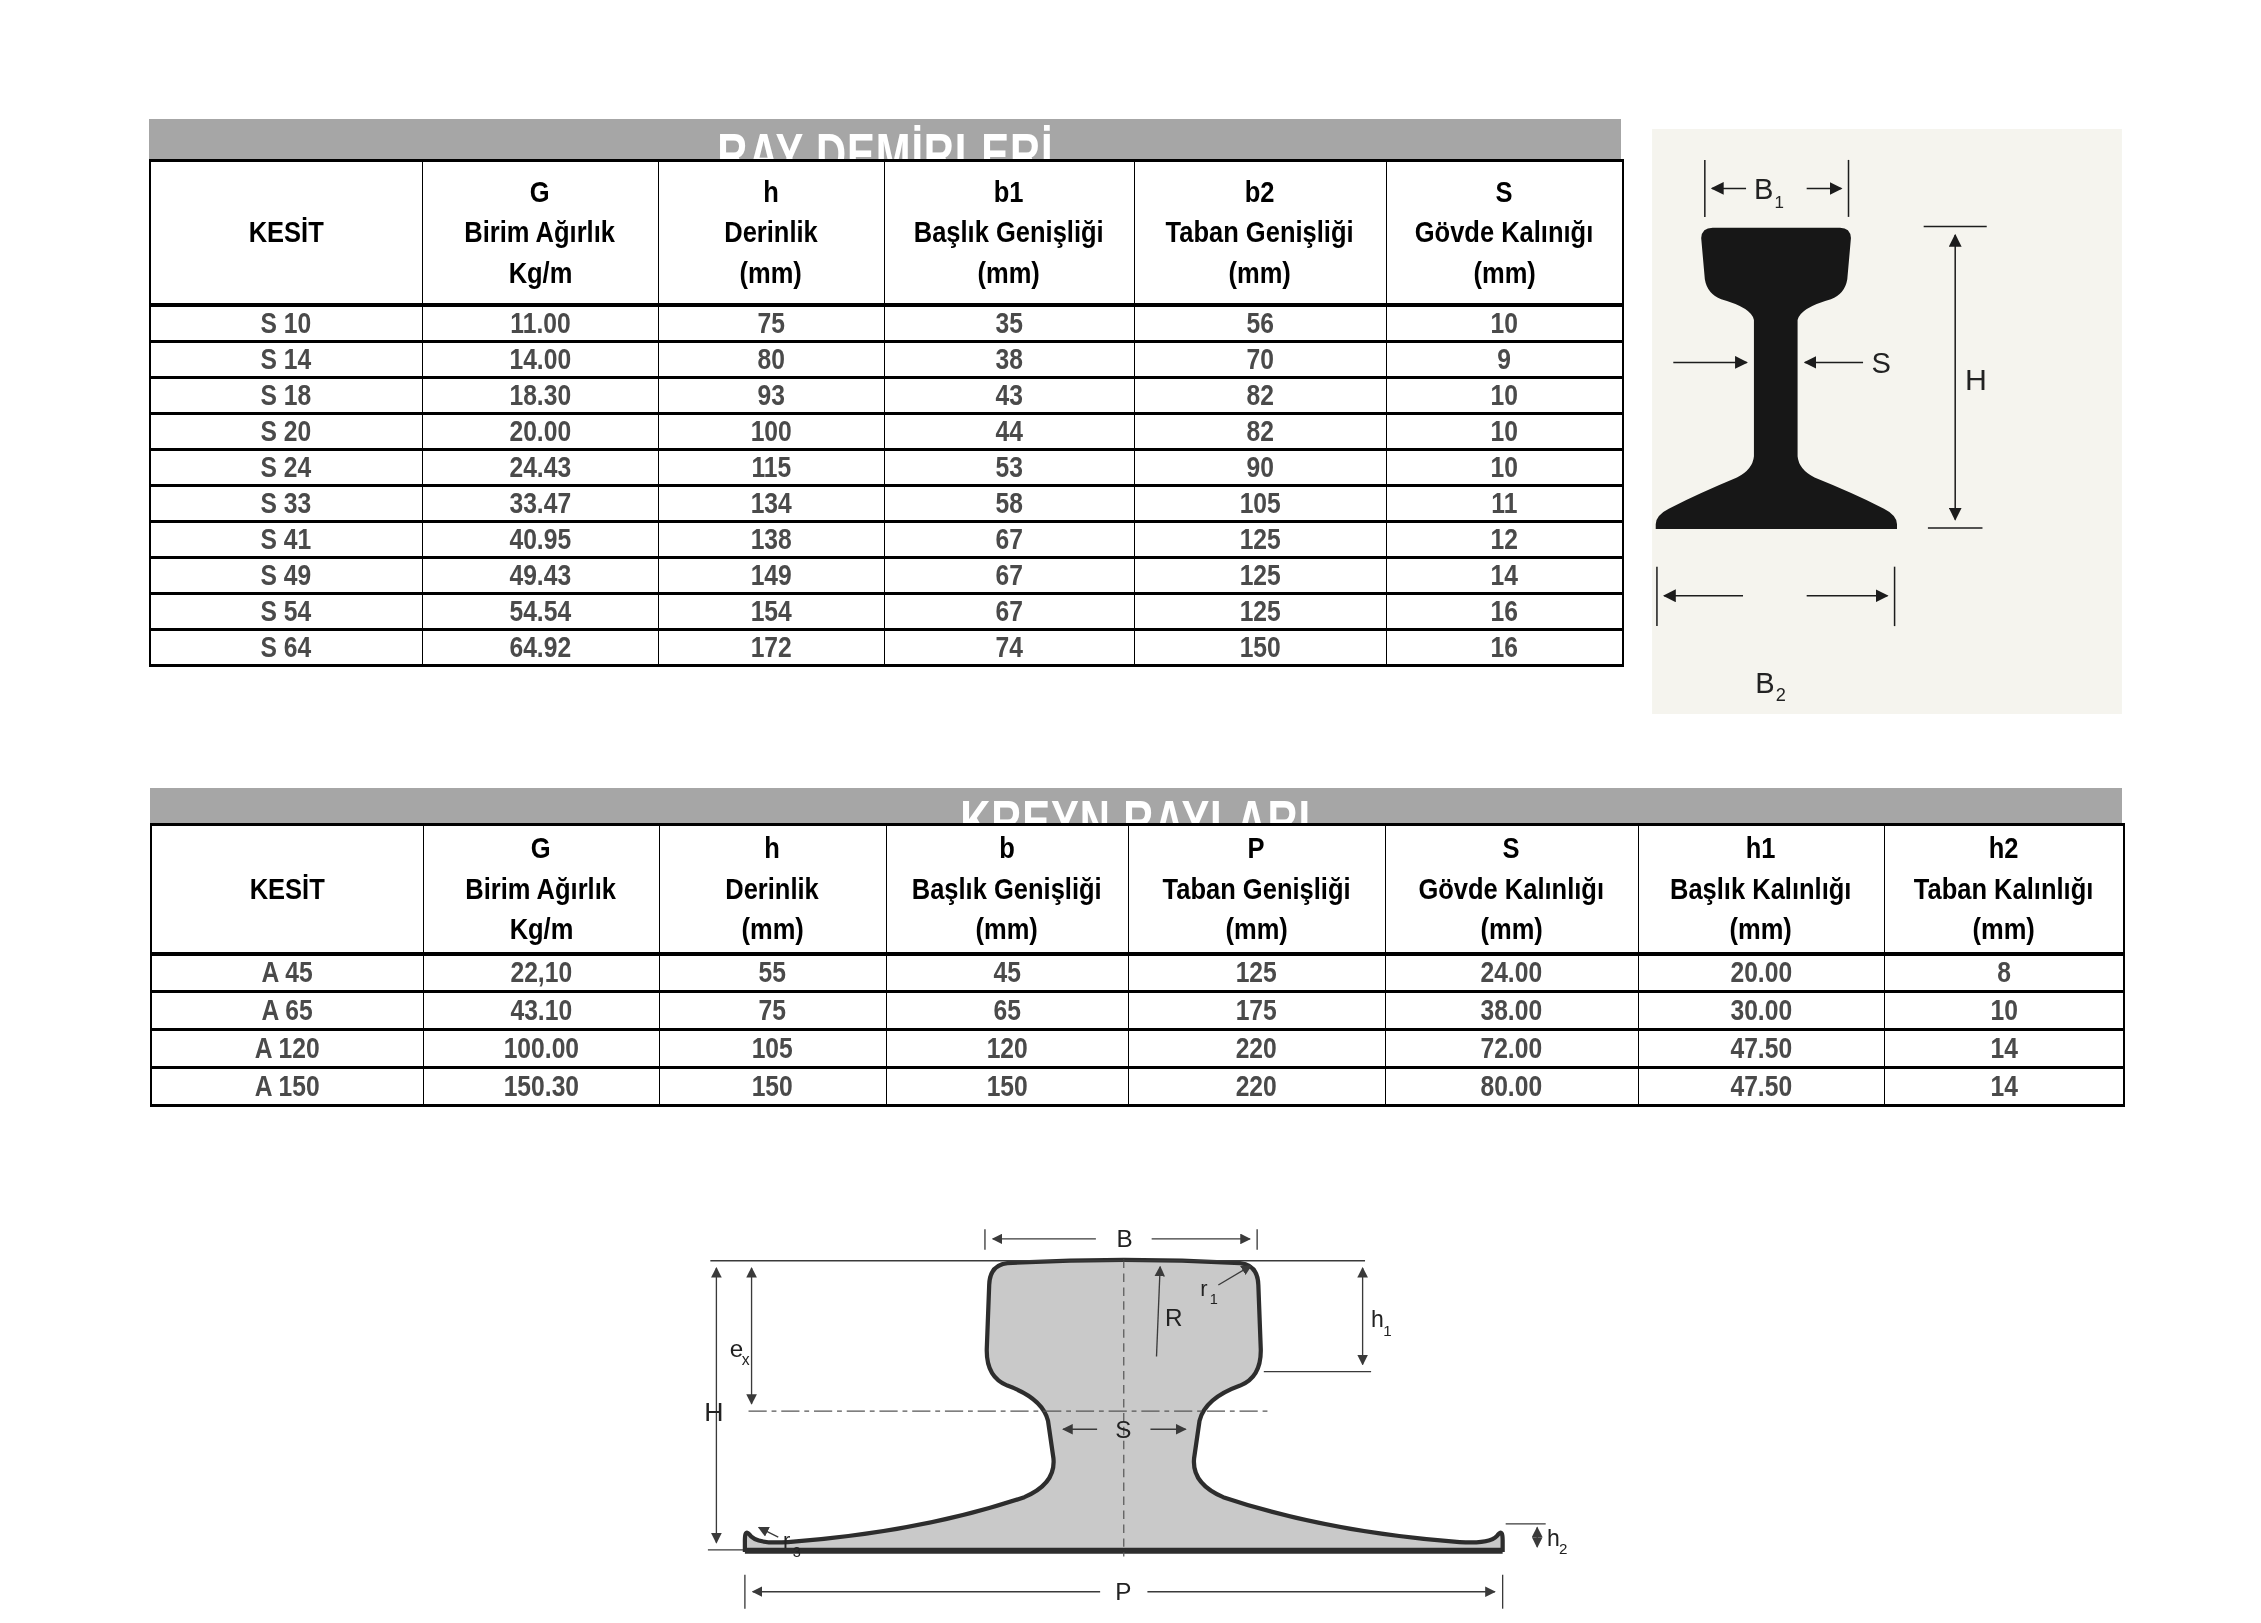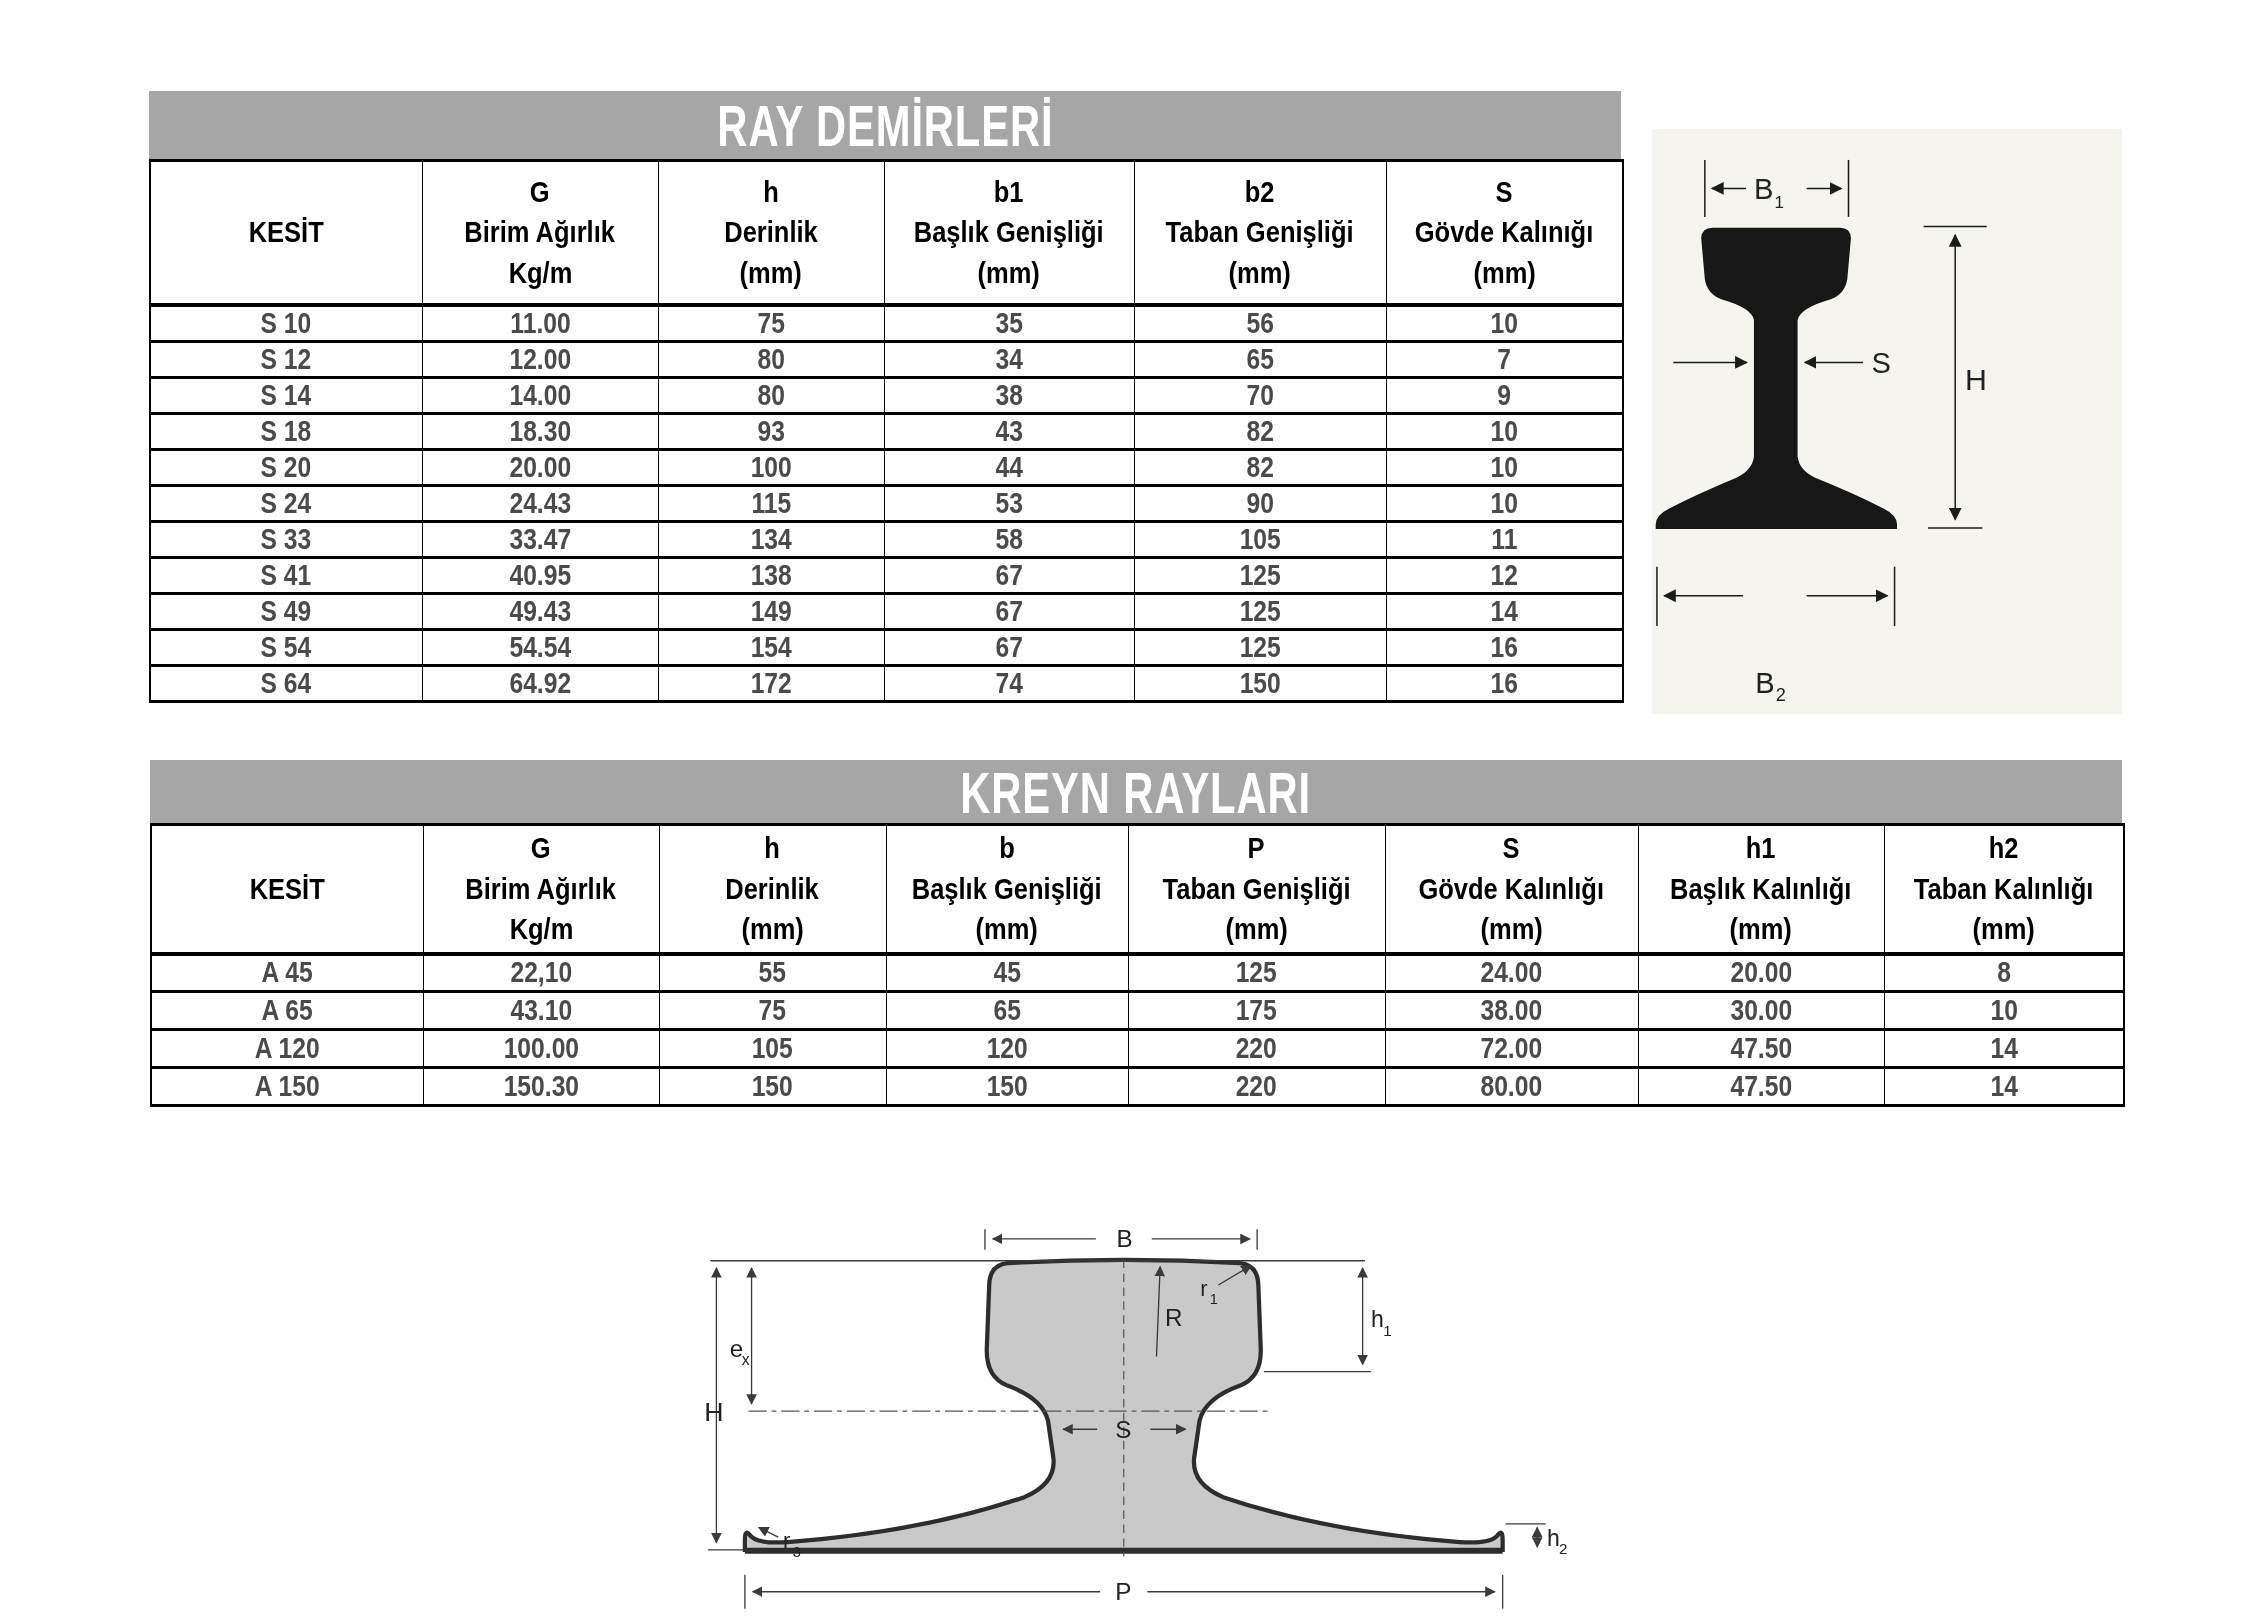--- a/index.html
+++ b/index.html
@@ -1,20 +1,20 @@
 <!DOCTYPE html>
 <html style="font-size:9.7px"><head>
 <meta charset="utf-8">
 <style>
   html,body{margin:0;padding:0;background:#ffffff;}
   .page{position:relative;width:2261px;height:1623px;background:#ffffff;
         font-family:"Liberation Sans",sans-serif;overflow:hidden;}
 
   
-  .title-bar{position:absolute;background:#a6a6a6;display:flex;align-items:center;justify-content:center;}
+  .title-bar{position:absolute;background:#a6a6a6;display:flex;align-items:center;justify-content:center;margin-top:28px;}
   .title-text{color:#ffffff;font-weight:bold;font-size:58px;letter-spacing:1.2px;
               display:inline-block;transform:scaleX(0.72);transform-origin:center;white-space:nowrap;}
 
   
   .dtable{position:absolute;border-collapse:collapse;table-layout:fixed;background:#ffffff;
           border:2.4px solid #000;}
   .dtable th,.dtable td{border:1.8px solid #000;border-top-width:3px;border-bottom-width:3px;
           text-align:center;vertical-align:middle;padding:0;overflow:hidden;}
   .dtable thead th{border-bottom-width:4.2px;color:#000;font-weight:bold;font-size:30px;}
   .dtable tbody td{color:#4a4a4a;font-weight:bold;font-size:29px;}
@@ -94,28 +94,20 @@
     <tbody>
         <tr>
           <td><span class="cond">S 10</span></td>
           <td><span class="cond">11.00</span></td>
           <td><span class="cond">75</span></td>
           <td><span class="cond">35</span></td>
           <td><span class="cond">56</span></td>
           <td><span class="cond">10</span></td>
         </tr>
         <tr>
-          <td><span class="cond">S 12</span></td>
-          <td><span class="cond">12.00</span></td>
-          <td><span class="cond">80</span></td>
-          <td><span class="cond">34</span></td>
-          <td><span class="cond">65</span></td>
-          <td><span class="cond">7</span></td>
-        </tr>
-        <tr>
           <td><span class="cond">S 14</span></td>
           <td><span class="cond">14.00</span></td>
           <td><span class="cond">80</span></td>
           <td><span class="cond">38</span></td>
           <td><span class="cond">70</span></td>
           <td><span class="cond">9</span></td>
         </tr>
         <tr>
           <td><span class="cond">S 18</span></td>
           <td><span class="cond">18.30</span></td>

